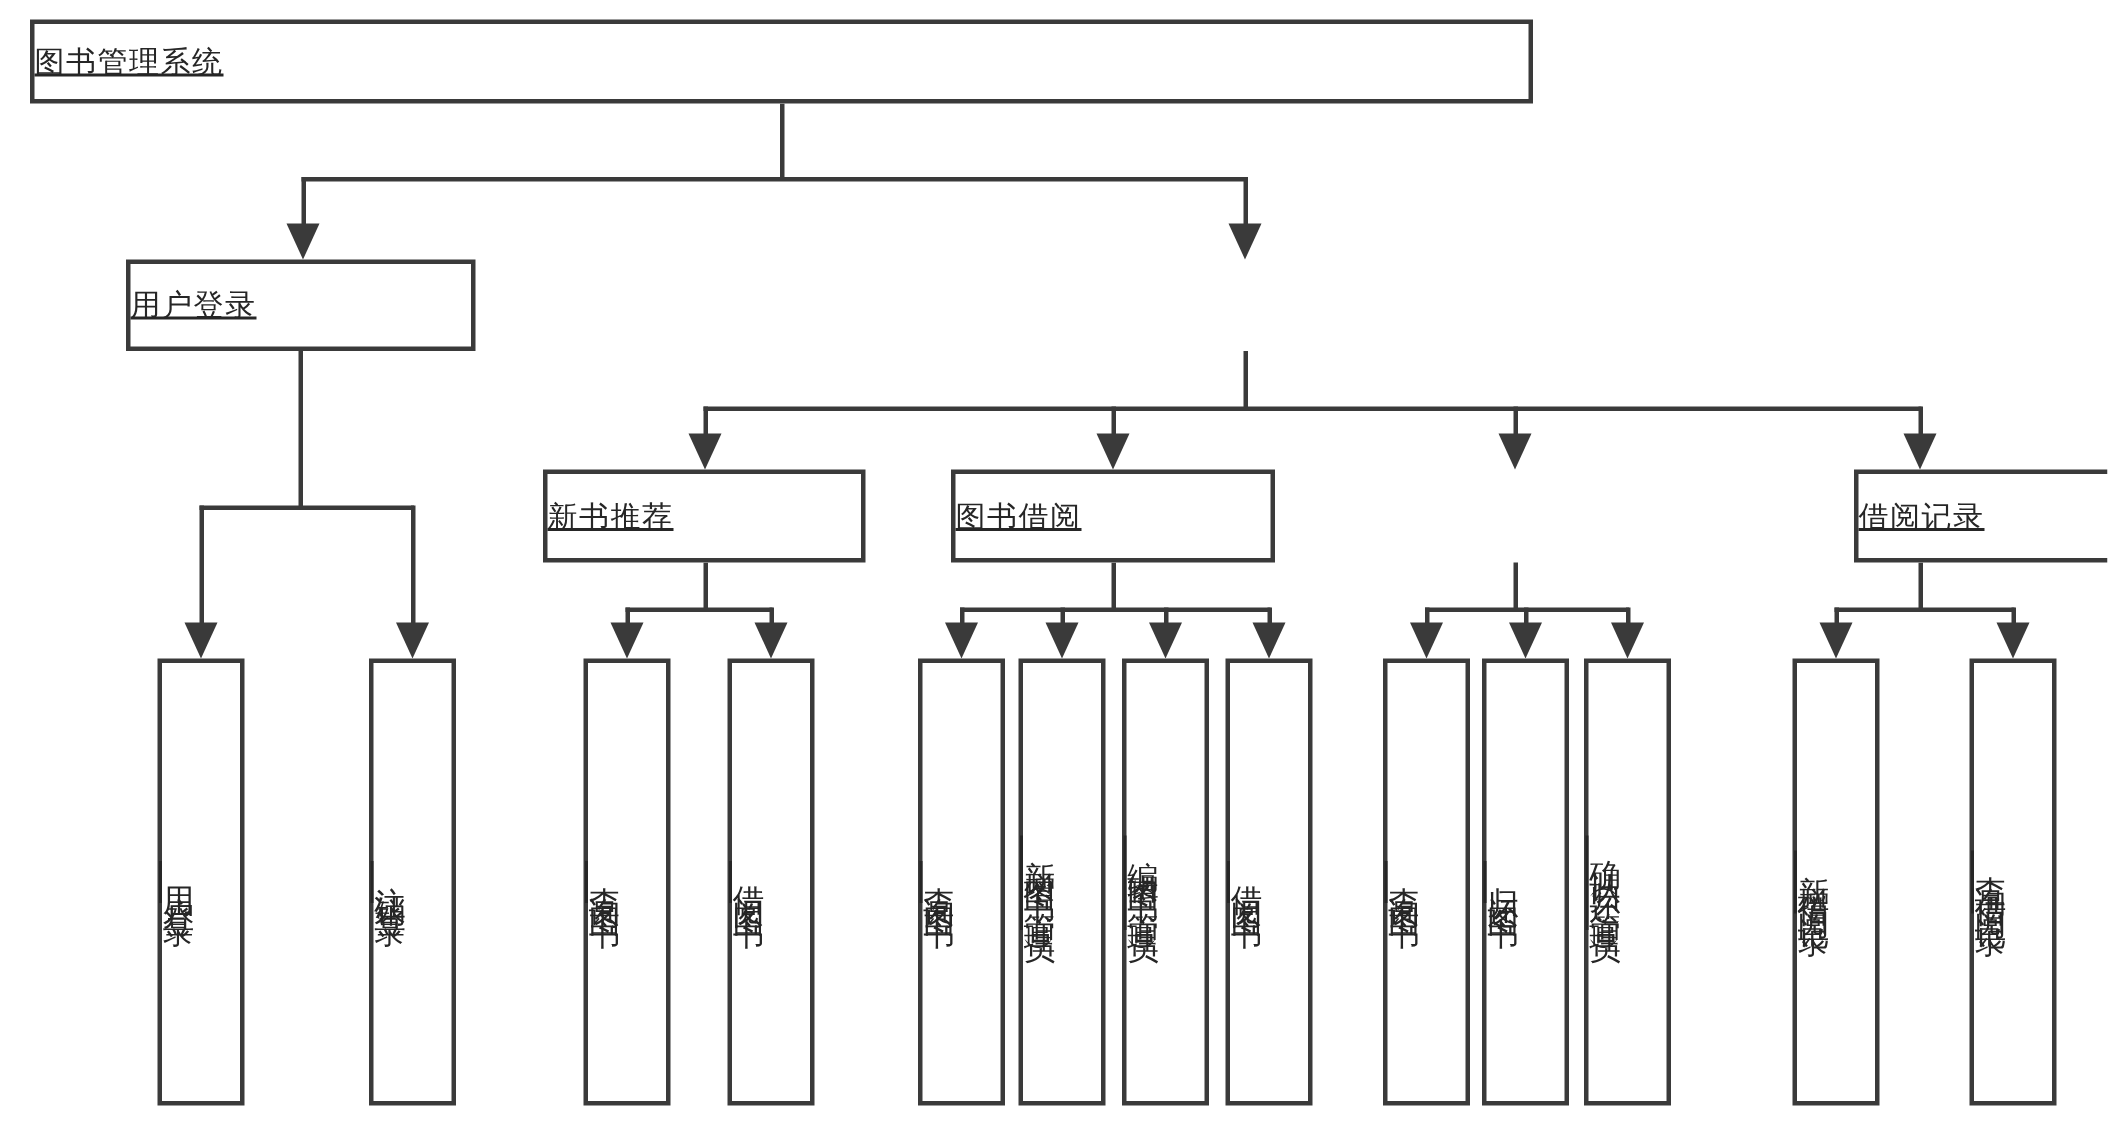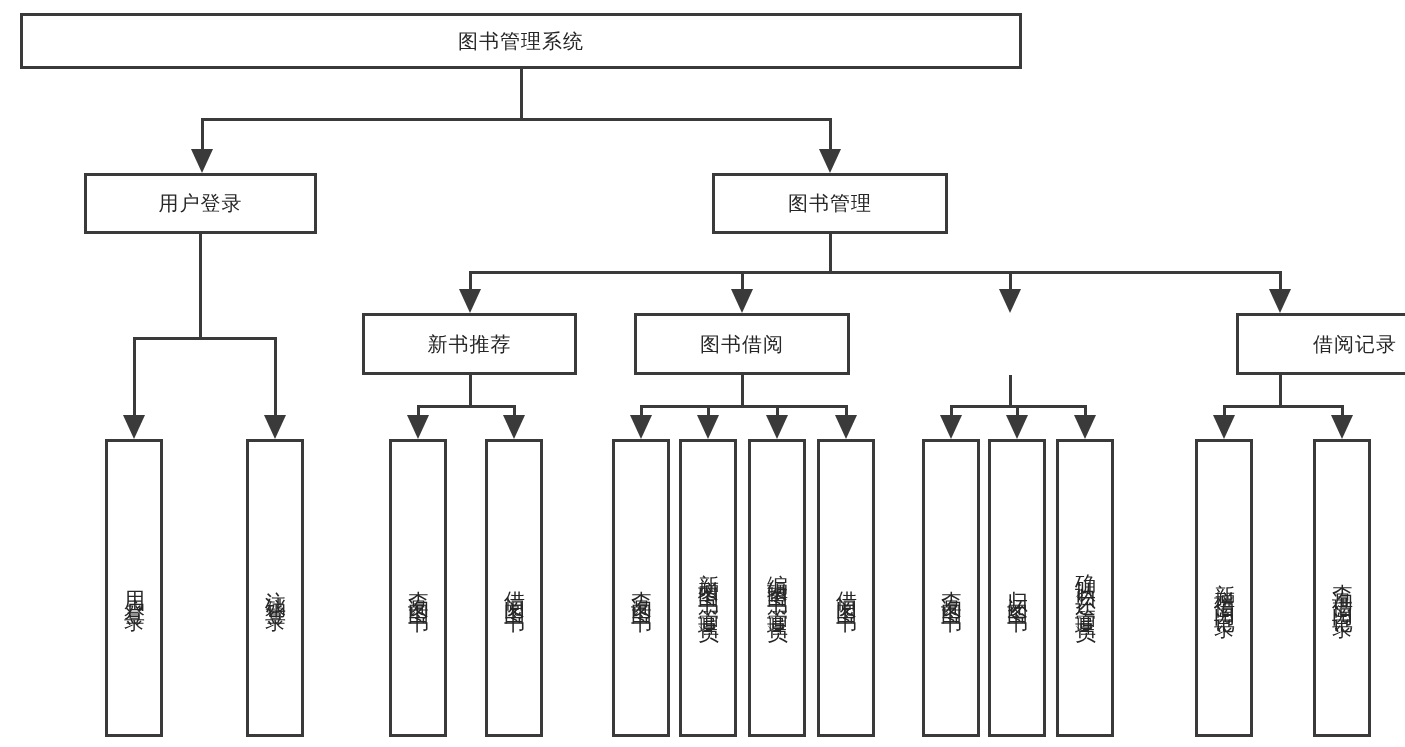--- a/index.html
+++ b/index.html
@@ -16,25 +16,26 @@
     overflow: hidden;
   }
   
   .box {
     position: absolute;
     box-sizing: border-box;
     background: #ffffff;
     border: 3px solid var(--line, #3a3a3a);
     display: flex;
     align-items: center;
-    justify-content: center;
+    justify-content: flex-start;
     color: var(--text, #262626);
     font-size: 20px;
     letter-spacing: 1px;
     z-index: 2;
+    text-decoration: underline;
   }
   .box.leaf .lbl {
     writing-mode: vertical-rl;
     text-orientation: mixed;
     letter-spacing: 7px;
     line-height: 1;
     font-size: 21px;
   }
   
   .hl, .vl {
@@ -76,23 +77,20 @@
 
   <div class="vl" style="left:520px;top:69px;height:51px"></div>
   <div class="hl" style="left:201px;top:118px;width:630px"></div>
   <div class="vl" style="left:201px;top:118px;height:34px"></div>
   <div class="ah" style="left:191px;top:149px"></div>
   <div class="vl" style="left:829px;top:118px;height:34px"></div>
   <div class="ah" style="left:819px;top:149px"></div>
 
   <div class="box" style="left:84px;top:173px;width:233px;height:61px">
     <span class="lbl">用户登录</span>
-  </div>
-  <div class="box" style="left:712px;top:173px;width:236px;height:61px">
-    <span class="lbl">图书管理</span>
   </div>
 
   <div class="vl" style="left:199px;top:234px;height:105px"></div>
   <div class="hl" style="left:133px;top:337px;width:143px"></div>
   <div class="vl" style="left:133px;top:337px;height:80px"></div>
   <div class="ah" style="left:123px;top:415px"></div>
   <div class="vl" style="left:274px;top:337px;height:80px"></div>
   <div class="ah" style="left:264px;top:415px"></div>
 
   <div class="vl" style="left:829px;top:234px;height:39px"></div>

